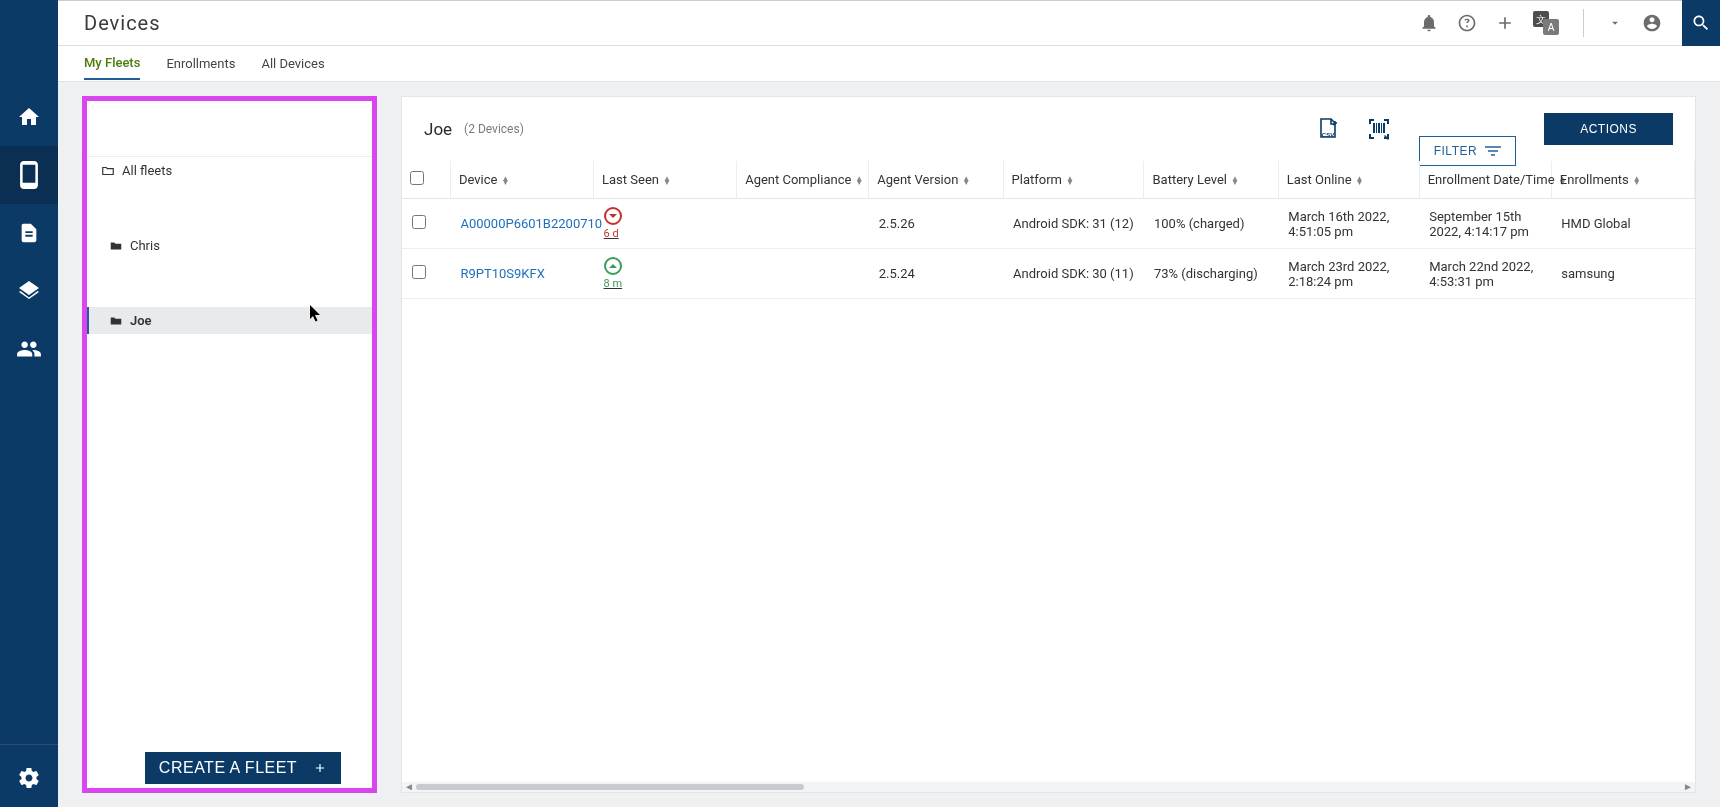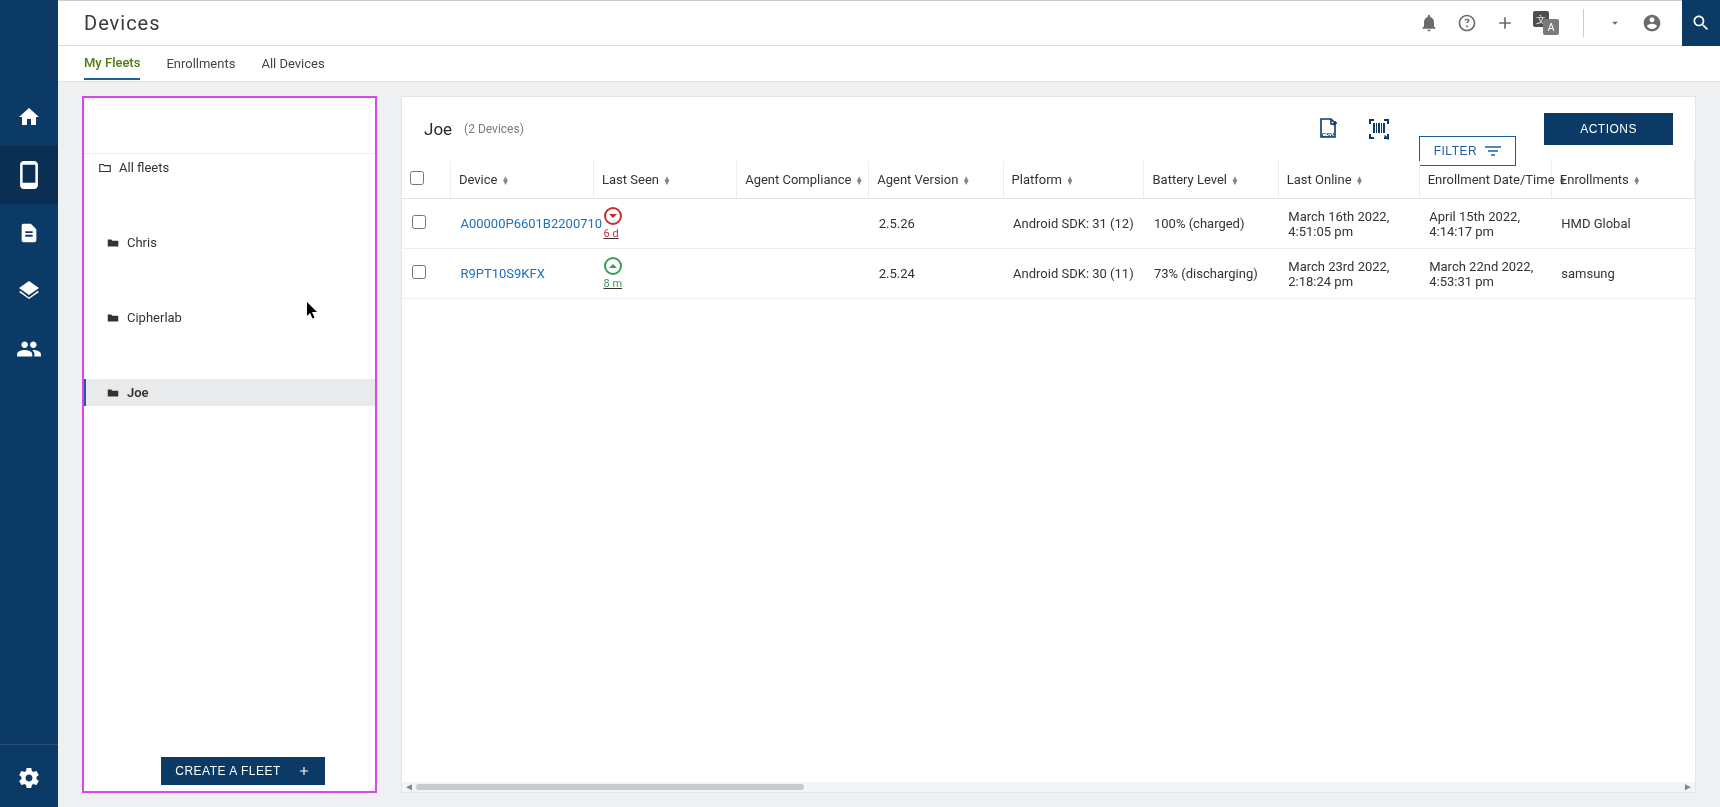--- a/index.html
+++ b/index.html
@@ -24,30 +24,30 @@
 
   
   .tabs { position: absolute; left: 58px; right: 0; top: 46px; height: 36px; background: #fff; border-bottom: 1px solid #e0e3e6; display: flex; align-items: center; padding-left: 26px; gap: 26px; }
   .tab { font-size: 13px; color: #444; cursor: pointer; padding: 8px 0; }
   .tab.active { color: #4d7c0f; border-bottom: 2px solid #1f5f99; font-weight: 500; }
 
   
   .content { position: absolute; left: 58px; right: 0; top: 82px; bottom: 0; background: #eef0f2; padding: 14px 24px; display: flex; gap: 24px; }
 
   
-  .fleet-panel { width: 295px; background: #fff; border: 2px solid #d946ef; display: flex; flex-direction: column; }
+  .fleet-panel { width: 295px; background: #fff; border: 5px solid #d946ef; display: flex; flex-direction: column; }
   .fleet-panel .filter-area { height: 56px; border-bottom: 1px solid #eceef1; }
   .fleet-list { flex: 1; overflow: auto; }
   .fleet-item { display: flex; align-items: center; padding: 6px 8px 6px 14px; cursor: pointer; font-size: 13px; color: #333; }
   .fleet-item .foldic { width: 14px; height: 14px; margin-right: 7px; flex-shrink: 0; }
   .fleet-item.level0 { padding-left: 14px; }
   .fleet-item.level1 { padding-left: 22px; margin-top: 48px; }
   .fleet-item.active { background: #e8eaec; border-left: 2px solid #1f5f99; font-weight: 600; padding-left: 20px; }
   .fleet-panel .bottom { height: 40px; display: flex; align-items: center; justify-content: center; }
-  .create-fleet { background: #0c3a66; color: #fff; border: none; padding: 7px 14px; font-size: 12px; letter-spacing: 0.5px; display: flex; align-items: center; gap: 16px; cursor: pointer; margin-left: 27px; }
+  .create-fleet { background: #0c3a66; color: #fff; border: none; padding: 7px 14px; font-size: 16px; letter-spacing: 0.5px; display: flex; align-items: center; gap: 16px; cursor: pointer; margin-left: 27px; }
 
   
   .main-panel { flex: 1; background: #fff; border: 1px solid #e2e5e9; display: flex; flex-direction: column; position: relative; overflow: hidden; }
   .main-header { height: 64px; display: flex; align-items: center; padding: 0 22px; }
   .fleet-name { font-size: 17px; color: #2a2a2a; margin-right: 12px; }
   .fleet-count { font-size: 12px; color: #7b7b7b; }
   .main-header-right { margin-left: auto; display: flex; align-items: center; gap: 28px; }
   .hdr-ic { cursor: pointer; display:flex; align-items:center; }
   .filter-btn { border: 1px solid #1f5f99; color: #1f5f99; background: #fff; padding: 7px 14px; font-size: 12px; letter-spacing: 0.5px; display: flex; align-items: center; gap: 8px; cursor: pointer; margin-top: 44px; }
   .actions-btn { background: #0c3a66; color: #fff; border: none; padding: 9px 36px; font-size: 12px; letter-spacing: 0.5px; cursor: pointer; }
@@ -184,26 +184,20 @@
         <span class="foldic"><svg viewBox="0 0 24 24" fill="none" stroke="#333" stroke-width="2">
               <path d="M3 6h6l2 2h10v10H3z"></path>
             </svg></span>
         <span>All fleets</span>
       </div>
       <div class="fleet-item level1">
         <span class="foldic"><svg viewBox="0 0 24 24" fill="#333">
               <path d="M3 6h6l2 2h10v10H3z"></path>
             </svg></span>
         <span>Chris</span>
-      </div>
-      <div class="fleet-item level1">
-        <span class="foldic"><svg viewBox="0 0 24 24" fill="#333">
-              <path d="M3 6h6l2 2h10v10H3z"></path>
-            </svg></span>
-        <span>Cipherlab</span>
       </div>
       <div class="fleet-item level1 active">
         <span class="foldic"><svg viewBox="0 0 24 24" fill="#333">
               <path d="M3 6h6l2 2h10v10H3z"></path>
             </svg></span>
         <span>Joe</span>
       </div>
       <svg class="cursor-img" width="14" height="18" viewBox="0 0 14 18">
           <path fill="#000" d="M0 0l0 14 3-3 2.5 5.5 2-1L5 10l5 0z"></path>
         </svg>
@@ -296,21 +290,21 @@
                     </svg>
                 </span>
                 <span class="ls-text red">6 d</span>
               </div>
             </td>
             <td></td>
             <td>2.5.26</td>
             <td>Android SDK: 31 (12)</td>
             <td>100% (charged)</td>
             <td>March 16th 2022, 4:51:05 pm</td>
-            <td>April 15th 2022, 4:14:17 pm</td>
+            <td>September 15th 2022, 4:14:17 pm</td>
             <td>HMD Global</td>
           </tr>
           <tr>
             <td><input type="checkbox" class="chk" style=""></td>
             <td><a href="#" class="device-link">R9PT10S9KFX</a></td>
             <td>
               <div class="lastseen">
                 <span class="status-circ up">
                   <svg viewBox="0 0 10 10" fill="currentColor">
                       <path d="M5 3l4 4H1z"></path>

